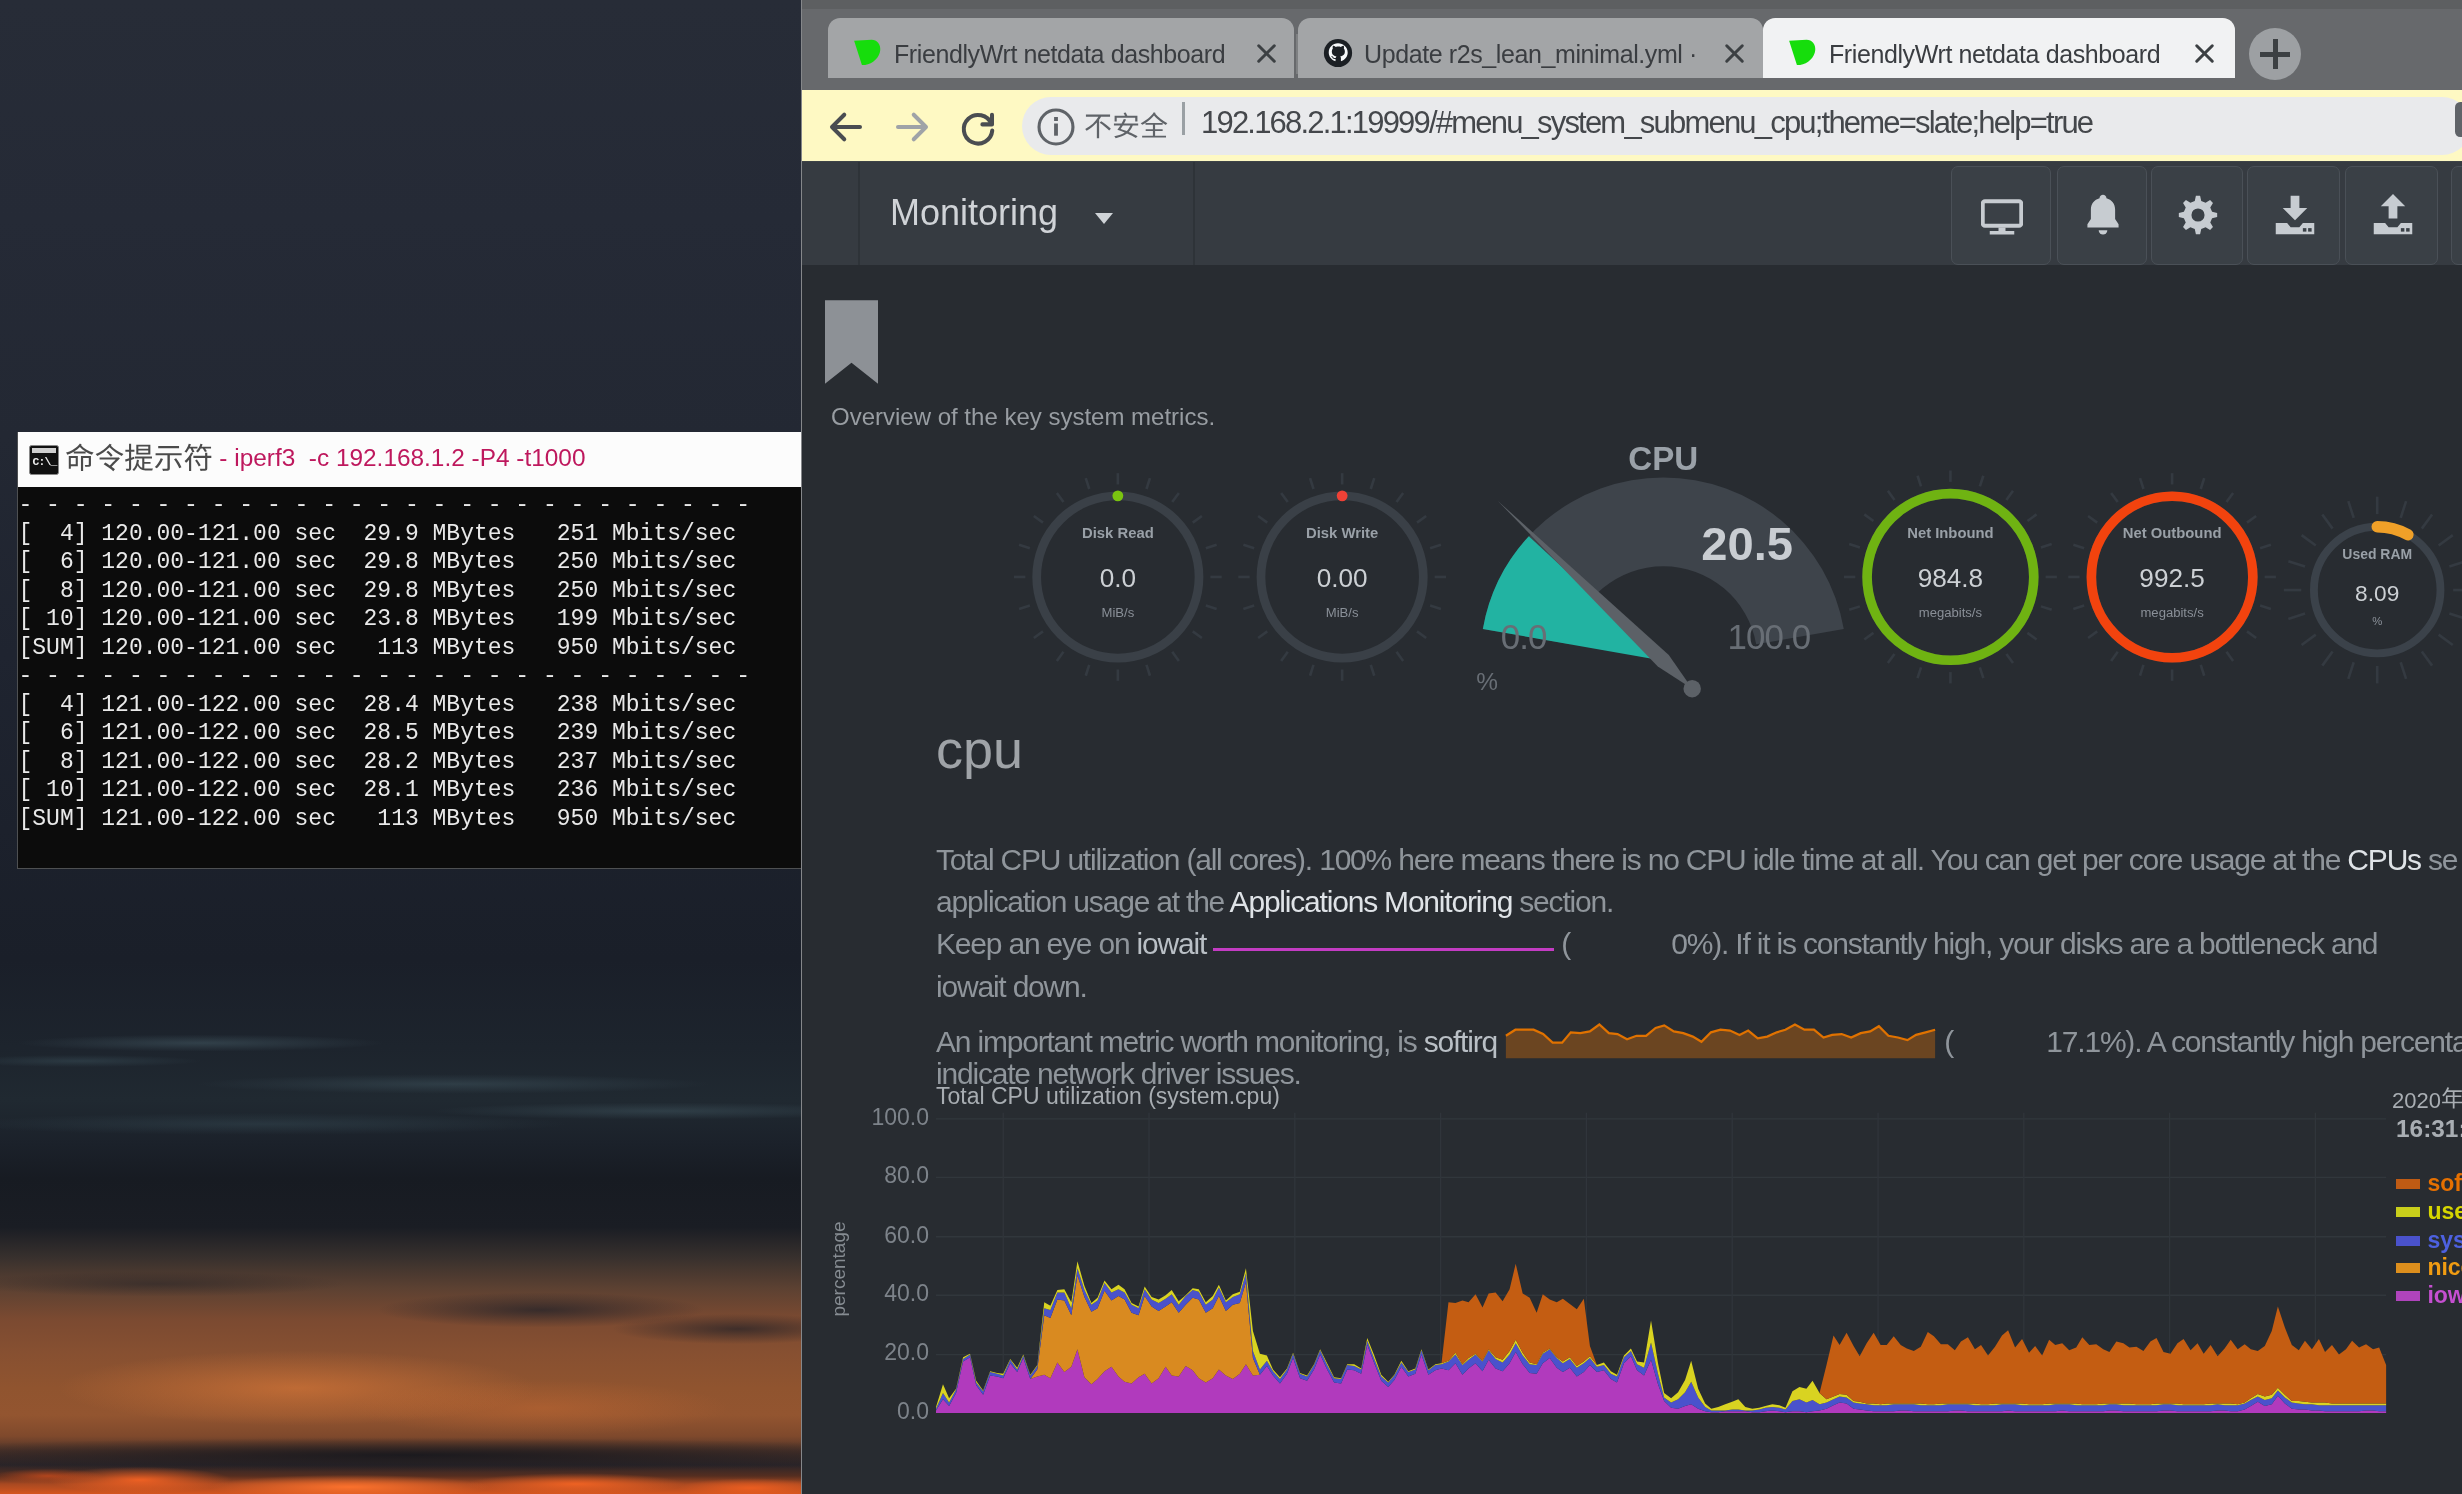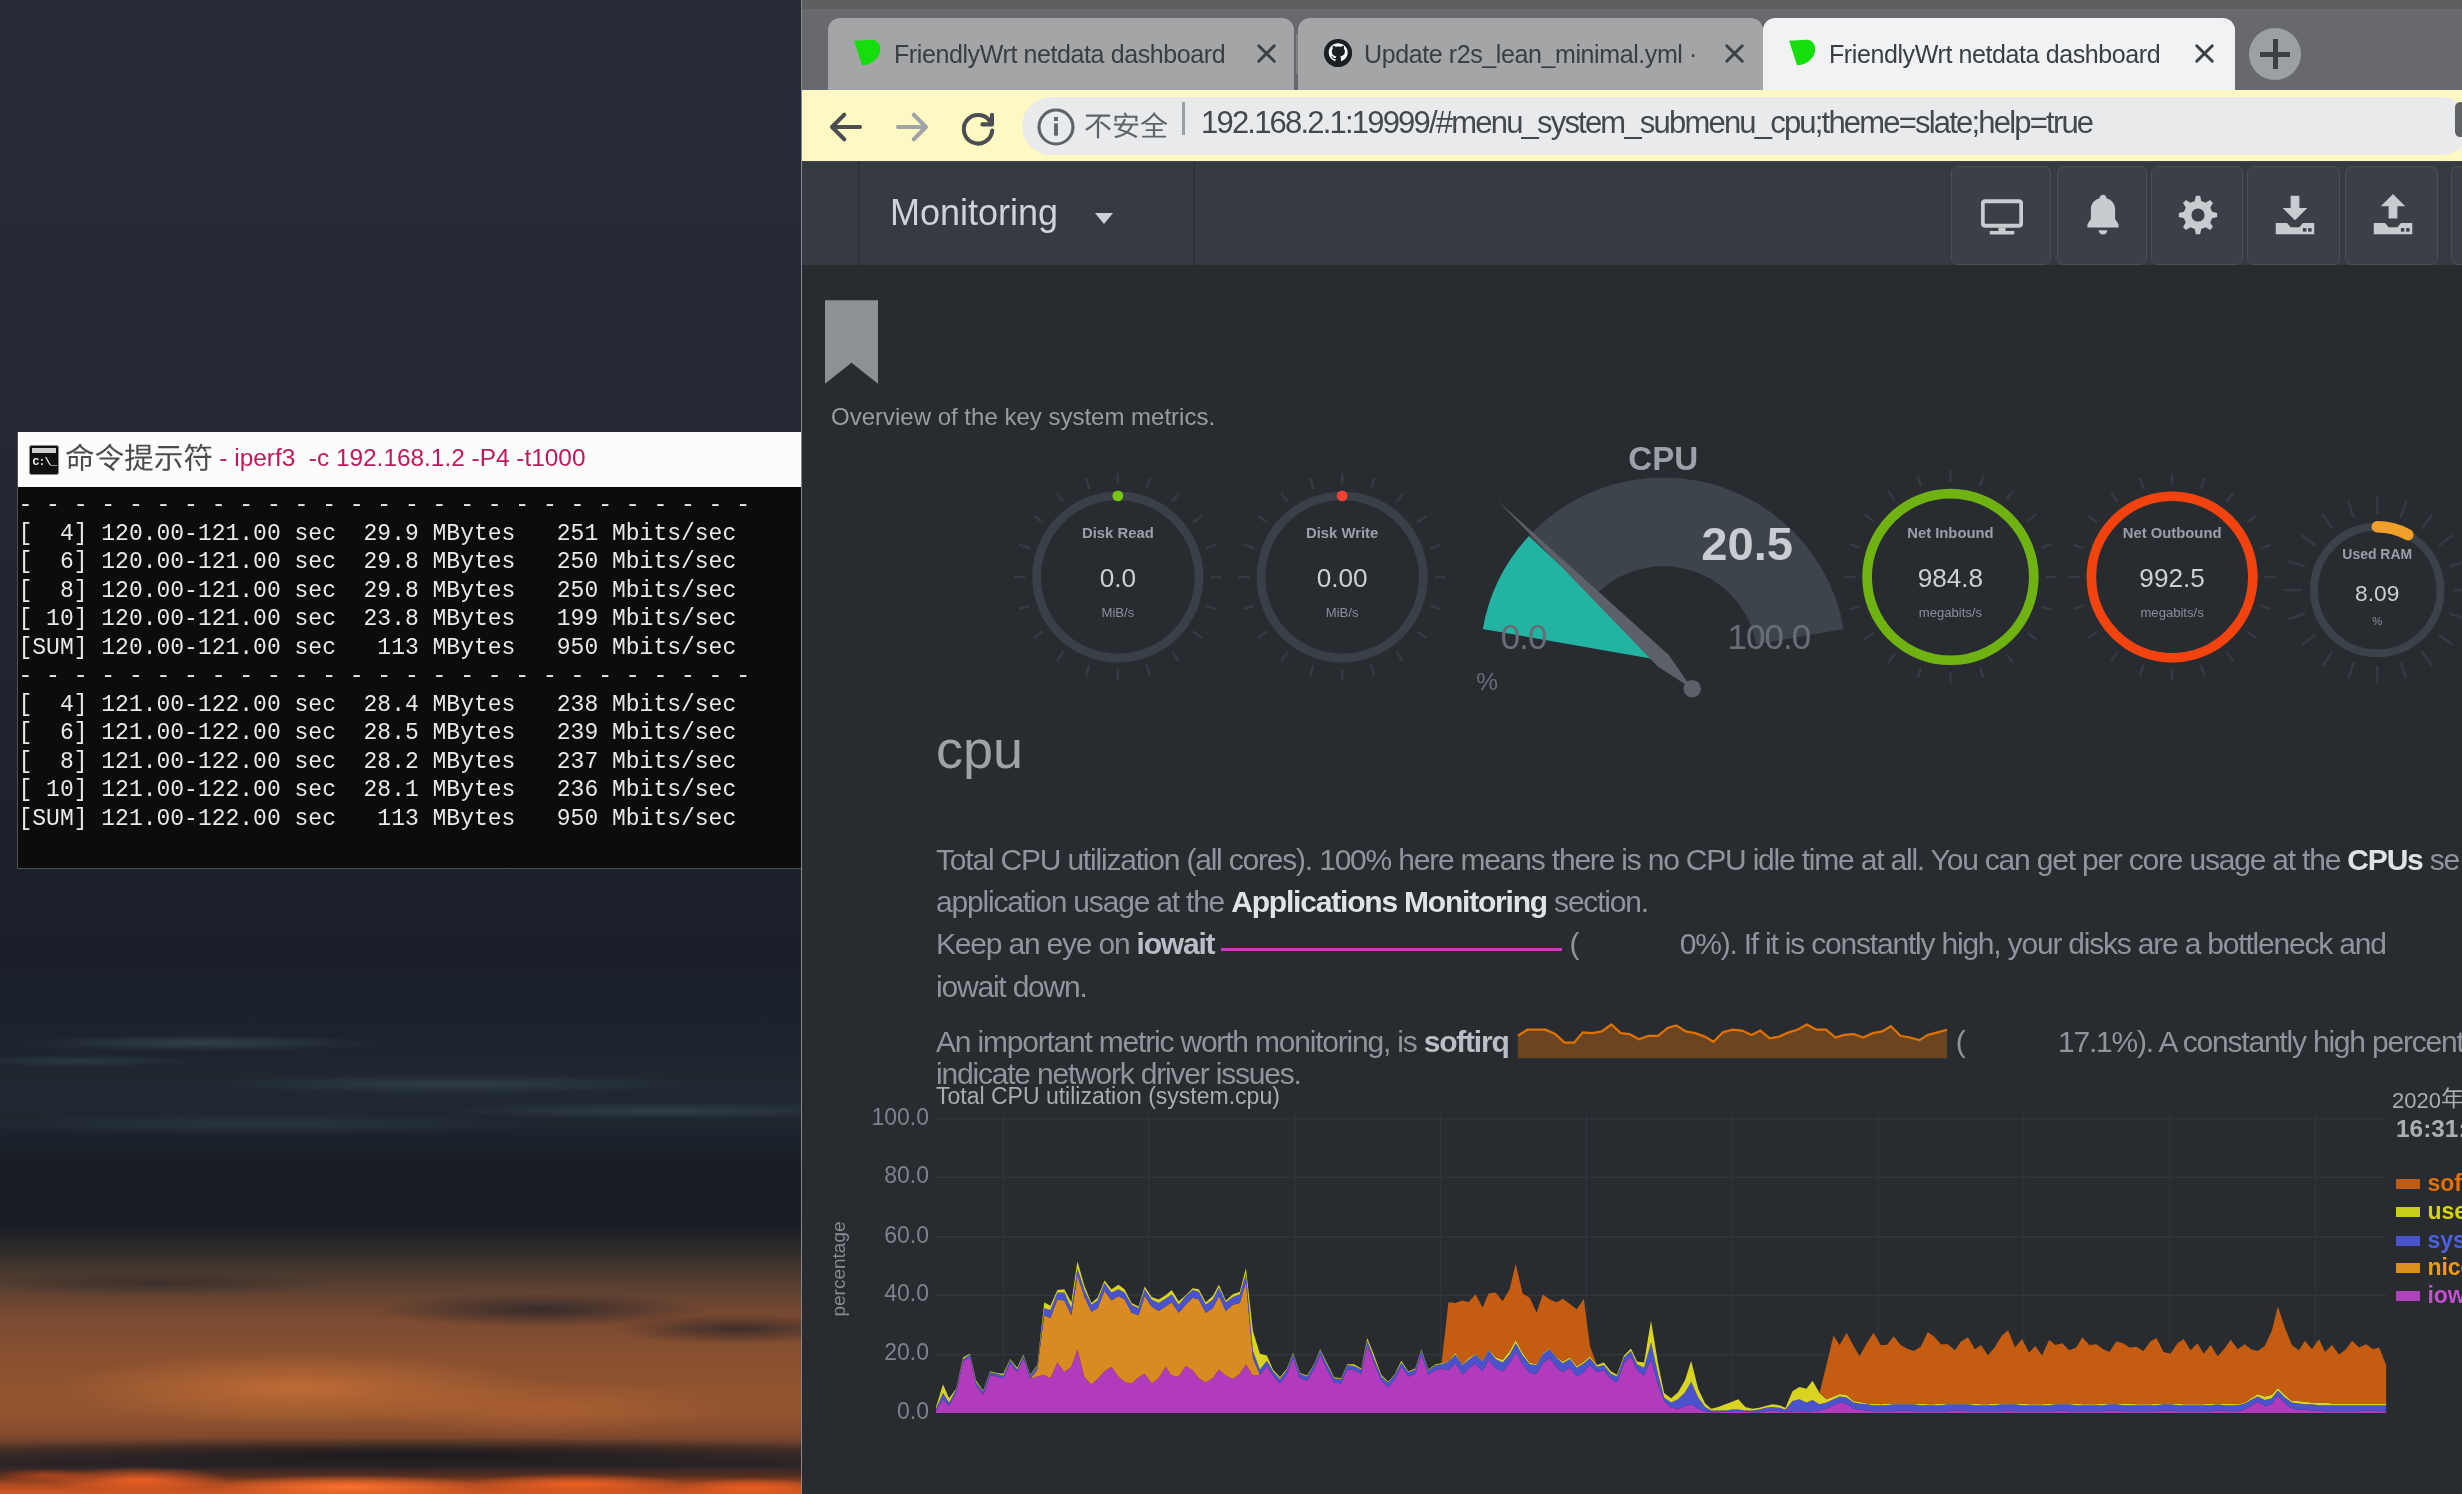--- a/index.html
+++ b/index.html
@@ -26,21 +26,21 @@
 #term{position:absolute;left:16.6px;top:432px;width:788px;height:437px;background:#0c0c0c;border:0.9px solid #4e5052;border-top:none}
 #termbar{position:absolute;left:0;top:0;width:100%;height:55px;background:#fcfcfc}
 #termico{position:absolute;left:11.4px;top:13px;width:30px;height:30px;background:#111;border:0.9px solid #888;border-radius:2.6px}
 #termico:before{content:"";position:absolute;left:1.7px;top:1.7px;width:24.4px;height:5.2px;background:#cfcfcf}
 #termico:after{content:"C:\\_";position:absolute;left:2.6px;top:9.6px;color:#eee;font-size:11.4px;font-weight:bold;font-family:"Liberation Mono",monospace;letter-spacing:-0.9px}
 #termtitle{position:absolute;left:47px;top:11.4px;height:31px;color:#be185d;font-size:24.4px;white-space:nowrap}
 #termbody{position:absolute;left:0.9px;top:59px;width:777px;color:#e9e9e9;font-family:"Liberation Mono",monospace;font-size:23px;line-height:28.5px;white-space:pre}
 
 #win{position:absolute;left:801px;top:0;width:1662px;height:1494px;background:#282c31;border-left:0.9px solid #85878a}
 #frame{position:absolute;left:0;top:0;width:100%;height:90px;background:#67696c}
-.tab{position:absolute;top:18.3px;height:72px;border-radius:12.2px 12.2px 0 0;background:#a3a5a7}
+.tab{position:absolute;top:18.3px;height:60px;border-radius:12.2px 12.2px 0 0;background:#a3a5a7}
 .tab.active{background:#f1f2f3}
 .tabtitle{position:absolute;left:66px;top:22px;font-size:25px;letter-spacing:-0.4px;color:#3a3d41;white-space:nowrap;max-width:353px;overflow:hidden}
 .tabx{position:absolute;top:23.6px;width:24.4px;height:24.4px}
 .tabx:before,.tabx:after{content:"";position:absolute;left:-0.9px;top:10.5px;width:25px;height:3px;background:#3c4043;border-radius:1.7px}
 .tabx:before{transform:rotate(45deg)}.tabx:after{transform:rotate(-45deg)}
 .tabsep{position:absolute;top:34px;width:1.7px;height:40px;background:#7e8082}
 #newtab{position:absolute;left:1447px;top:28px;width:52px;height:52px;border-radius:50%;background:#9da0a3}
 #newtab:before{content:"";position:absolute;left:11.4px;top:23.6px;width:30px;height:5.2px;background:#3c4043}
 #newtab:after{content:"";position:absolute;left:23.6px;top:11.4px;width:5.2px;height:30px;background:#3c4043}
 #toolbar{position:absolute;left:0;top:90px;width:100%;height:72px;background:#fef9c3;border-bottom:1.7px solid #3e4347}
@@ -52,21 +52,21 @@
 #navbar{position:absolute;left:0;top:162px;width:100%;height:104px;background:#363b41}
 #navbar .vsep{position:absolute;top:0;width:1.7px;height:100%;background:#2e3338}
 #brand{position:absolute;left:88px;top:30px;font-size:36px;color:#d0d3d7}
 #caret{position:absolute;left:293px;top:51px;width:0;height:0;border-left:9.6px solid transparent;border-right:9.6px solid transparent;border-top:11.4px solid #cfd3d7}
 .navbox{position:absolute;top:3.5px;height:99px;background:#3a4046;border:1.7px solid #4a5057;border-radius:7px}
 #content{position:absolute;left:0;top:265px;width:100%;height:1150px;background:#282c31}
 #h1{position:absolute;left:99px;top:298px;font-size:85px;color:#a0a4a8;text-shadow:2.6px 2.6px 1.7px rgba(0,0,0,.35);letter-spacing:-7.4px}
 #sub{position:absolute;left:29px;top:403px;font-size:24px;color:#989da2}
 #h2cpu{position:absolute;left:134px;top:718px;font-size:54px;color:#9fa3a7}
 .para{position:absolute;left:134px;font-size:30px;letter-spacing:-1.2px;color:#8f959b;white-space:nowrap}
-.para b{color:#dfe3e7;font-weight:bold}
+.para b{color:#dfe3e7;font-weight:normal}
 .para b.dim{color:#b9bfc5}
 #chart-title{position:absolute;left:134px;top:1083px;font-size:23px;font-weight:normal;color:#a8adb2}
 #cdate{position:absolute;left:1590px;top:1087px;font-size:22px;color:#a9aeb3;white-space:nowrap}
 #ctime{position:absolute;left:1594px;top:1115px;font-size:24.4px;font-weight:bold;color:#a9aeb3;white-space:nowrap}
 .ylab{position:absolute;width:70px;text-align:right;font-size:23px;color:#7d838a}
 #pct{position:absolute;left:-17.5px;top:1258px;width:108px;text-align:center;font-size:19px;color:#868c92;transform:rotate(-90deg)}
 .leg{position:absolute;left:1594px;width:105px;font-size:23px;font-weight:bold;white-space:nowrap}
 .leg i{display:inline-block;width:24.4px;height:10.5px;margin-right:7px;vertical-align:1.7px}
 #botbar{position:absolute;left:0;top:1415px;width:100%;height:79px;background:#2f343a;border-top:0.9px solid #212529}
 #bottext{position:absolute;left:0;top:42px;width:1650px;text-align:center;font-size:26px;letter-spacing:-0.3px;color:#9aa1a8;white-space:nowrap}

